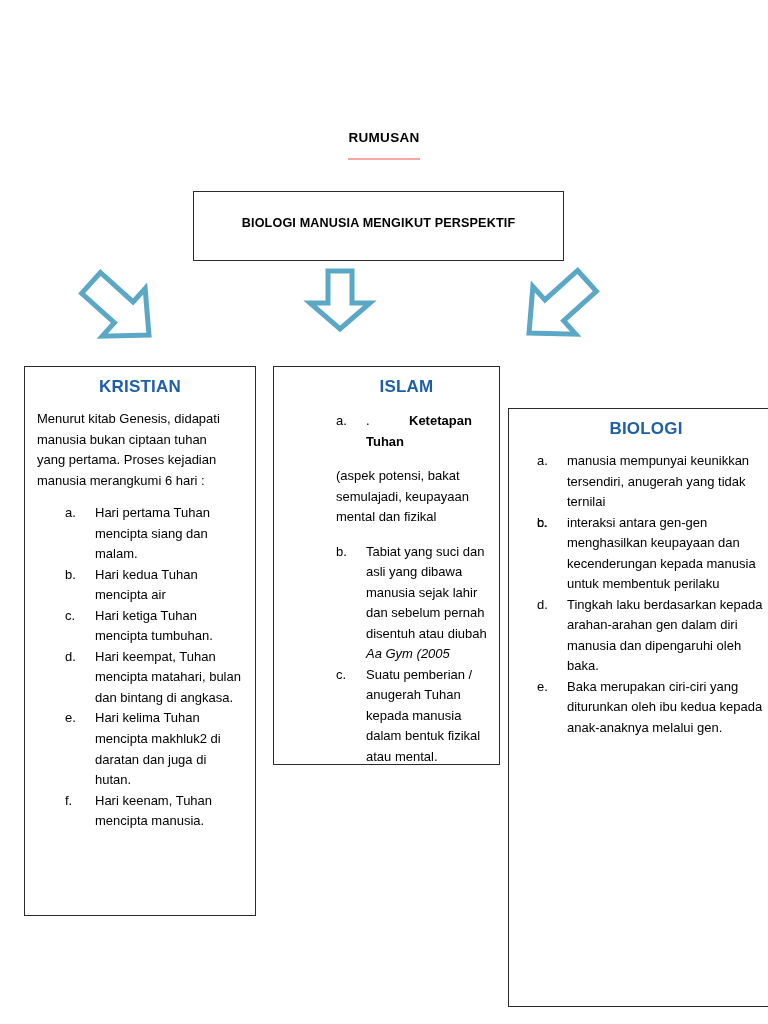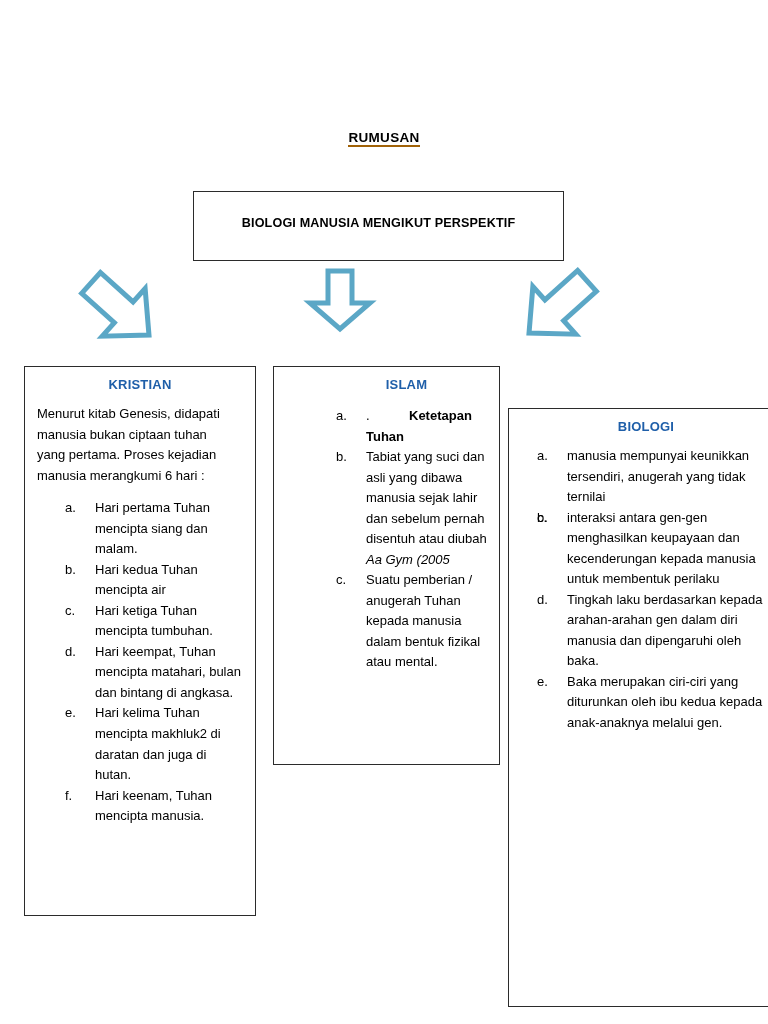--- a/index.html
+++ b/index.html
@@ -28,22 +28,22 @@
     position: absolute;
     left: 0;
     top: 130px;
     width: 768px;
     text-align: center;
     font-size: 13.5px;
     font-weight: bold;
     letter-spacing: 0.3px;
   }
   .page-heading span {
-    border-bottom: 2px solid #a16207;
-    padding-bottom: 0;
+    border-bottom: 2px solid #fca5a5;
+    padding-bottom: 13px;
   }
 
   
   .title-box {
     position: absolute;
     left: 193px;
     top: 191px;
     width: 371px;
     height: 70px;
     border: 1.4px solid #2b2b2b;
@@ -77,21 +77,21 @@
     border: 1.4px solid #2b2b2b;
     box-sizing: border-box;
     background: #fff;
   }
   #box-kristian { left: 24px;  top: 366px; width: 232px; height: 550px; }
   #box-islam    { left: 273px; top: 366px; width: 227px; height: 399px; padding-left: 40px; }
   #box-biologi  { left: 508px; top: 408px; width: 276px; height: 599px; }
 
   .cat-title {
     text-align: center;
-    font-size: 13px;
+    font-size: 17px;
     font-weight: bold;
     color: #1F5FA9;
     letter-spacing: 0.2px;
   }
   #box-kristian .cat-title { margin-top: 10px; }
   #box-islam    .cat-title { margin-top: 10px; }
   #box-biologi  .cat-title { margin-top: 10px; }
 
   .intro-para {
     font-size: 13px;
@@ -220,20 +220,21 @@
   </div>
 
   <div class="cat-box" id="box-islam">
     <div class="cat-title">ISLAM</div>
 
     <div class="islam-first">
       <span class="marker">a.</span>
       <span class="dot">.</span><b>Ketetapan Tuhan</b>
     </div>
 
+    <div class="islam-note">(aspek potensi, bakat semulajadi, keupayaan mental dan fizikal</div>
 
     <ol class="alpha">
       <li>
         <span class="marker">b.</span>
         <span class="li-text"><span>Tabiat yang suci dan asli yang dibawa manusia sejak lahir dan sebelum pernah disentuh atau diubah </span><span class="ital">Aa Gym (2005</span></span>
       </li>
       <li>
         <span class="marker">c.</span>
         <span class="li-text">Suatu pemberian / anugerah Tuhan kepada manusia dalam bentuk fizikal atau mental.</span>
       </li>

